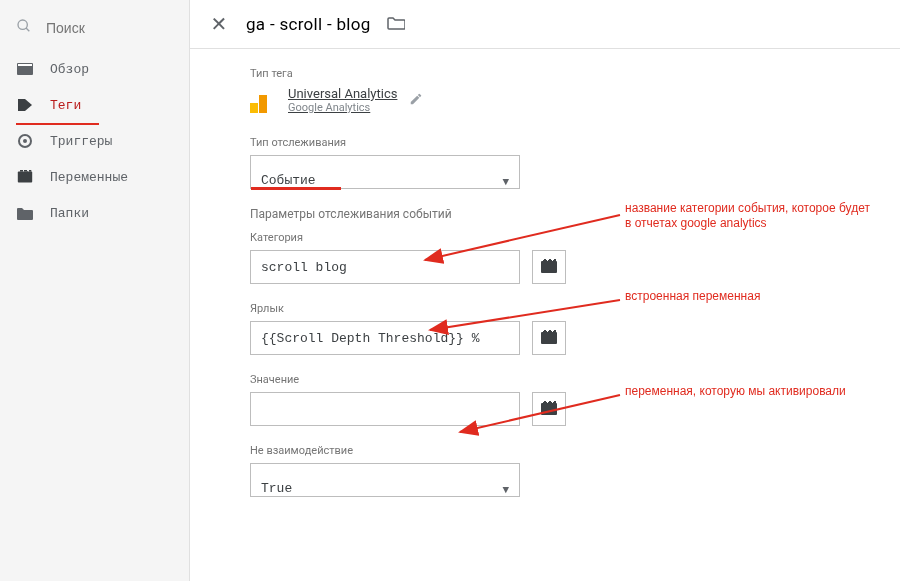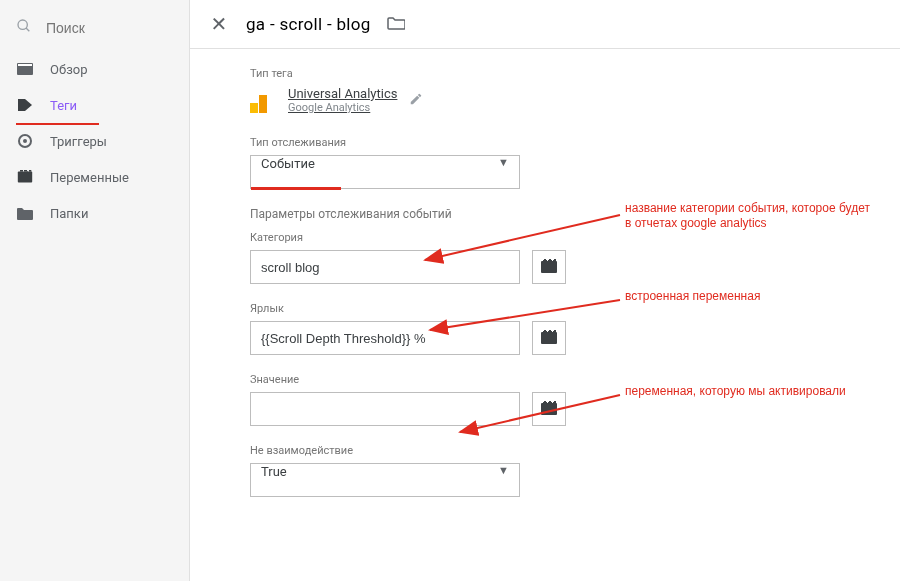--- a/index.html
+++ b/index.html
@@ -27,22 +27,23 @@
     color: #757575;
   }
   .search input {
     border: none; background: transparent; outline: none;
     font-size: 14px; color: #757575; width: 100%;
   }
   .nav-item {
     display: flex; align-items: center; gap: 16px;
     padding: 10px 16px; color: #5f6368; cursor: pointer;
     font-size: 13px;
-  }
-  .nav-item.active { color: #8b5cf6; }
+    font-family: Liberation Mono, monospace;
+  }
+  .nav-item.active { color: #b91c1c; }
   .nav-item .icon { width: 18px; height: 16px; display: inline-flex; align-items: center; justify-content: center; }
   .underline-red { position: relative; }
   .underline-red::after {
     content: ""; position: absolute; left: 16px; right: 90px;
     bottom: -2px; height: 2px; background: #e02b1f;
   }
   .main { flex: 1; position: relative; background: #fff; }
   .header {
     display: flex; align-items: center; gap: 16px;
     padding: 12px 18px; border-bottom: 1px solid #e0e0e0;
@@ -59,22 +60,23 @@
   .ga-logo .bar1 { position:absolute; bottom:0; left:0; width:8px; height:10px; background:#fbbc04; }
   .ga-logo .bar2 { position:absolute; bottom:0; left:9px; width:8px; height:18px; background:#f29900; }
   .tag-type-text .t1 { font-size: 13px; color: #3c4043; }
   .tag-type-text .t2 { font-size: 11px; color: #80868b; }
   .pencil { color: #9aa0a6; }
   .field { margin-bottom: 18px; }
   .field-label { font-size: 11px; color: #757575; margin-bottom: 6px; }
   .select, .text-input {
     width: 270px; height: 34px; border: 1px solid #bdbdbd;
     background: #fff; font-size: 13px; color: #3c4043;
-    padding: 0 10px; display: flex; align-items: flex-start;
+    padding: 0 10px; display: flex; align-items: flex-end;
     justify-content: space-between;
+    font-family: Liberation Mono, monospace;
   }
   .select .caret { color: #5f6368; font-size: 11px; }
   .sel-underline { position: relative; }
   .sel-underline::after {
     content:""; position:absolute; left:0; bottom:-2px;
     width: 90px; height: 3px; background:#e02b1f;
   }
   .row { display:flex; align-items:center; gap:12px; }
   .var-btn {
     width: 34px; height: 34px; border:1px solid #bdbdbd;

